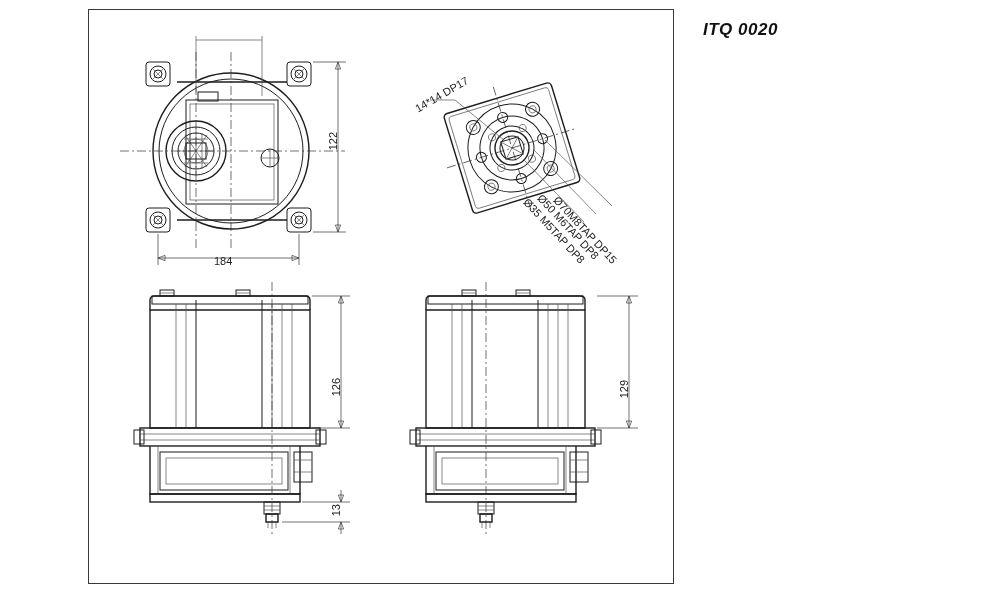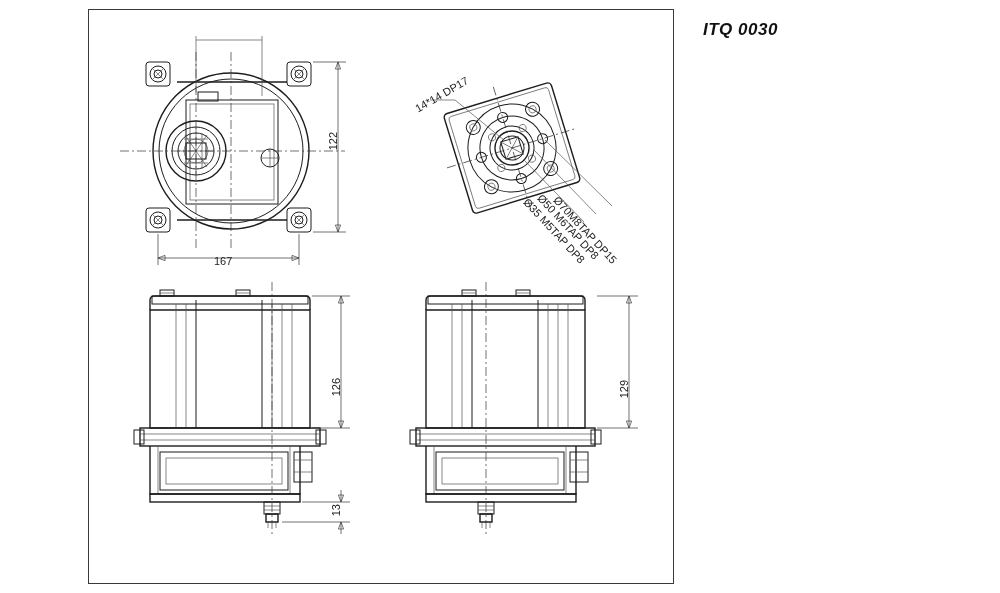--- a/index.html
+++ b/index.html
@@ -18,21 +18,21 @@
   .dim{stroke:#333;stroke-width:.7;fill:none;}
   .fillw{fill:#ffffff;stroke:#1d1d1d;stroke-width:1;}
 </style>
 </head>
 <body>
 
 <div id="sheet">
 
   <div class="frame" style="left:88px;top:9px;width:586px;height:575px;"></div>
 
-  <div class="title" style="left:703px;top:20px;">ITQ 0030</div>
+  <div class="title" style="left:703px;top:20px;">ITQ 0020</div>
 
   <svg width="1000" height="593">
 
     <g>
 
       <circle class="lnh" cx="231" cy="151" r="78"></circle>
       <circle class="ln" cx="231" cy="151" r="72"></circle>
 
       <path class="lnh" d="M177,82 L287,82"></path>
       <path class="lnh" d="M177,220 L287,220"></path>
@@ -244,21 +244,21 @@
 
       <path class="dim" d="M597,296 L638,296 M597,428 L638,428"></path>
       <path class="dim" d="M629,296 L629,428"></path>
       <path class="dim" d="M629,296 l-2.6,7 l5.2,0 z" fill="#333"></path>
       <path class="dim" d="M629,428 l-2.6,-7 l5.2,0 z" fill="#333"></path>
     </g>
   </svg>
 
   <div class="dimtxt vert" style="left:327px;top:132px;">122</div>
 
-  <div class="dimtxt" style="left:214px;top:255px;">167</div>
+  <div class="dimtxt" style="left:214px;top:255px;">184</div>
 
   <div class="dimtxt vert" style="left:330px;top:378px;">126</div>
 
   <div class="dimtxt vert" style="left:618px;top:380px;">129</div>
 
   <div class="dimtxt vert" style="left:330px;top:504px;">13</div>
 
   <div class="dimtxt rot" style="left:413px;top:104px;transform:rotate(-30deg);">14*14 DP17</div>
 
   <div class="dimtxt rot" style="left:530px;top:196px;transform:rotate(47deg);">Ø35 M5TAP DP8</div>

